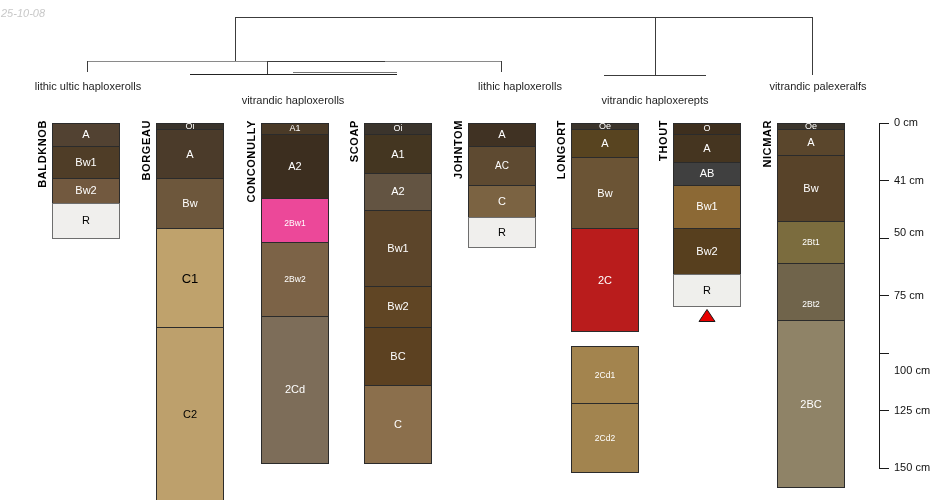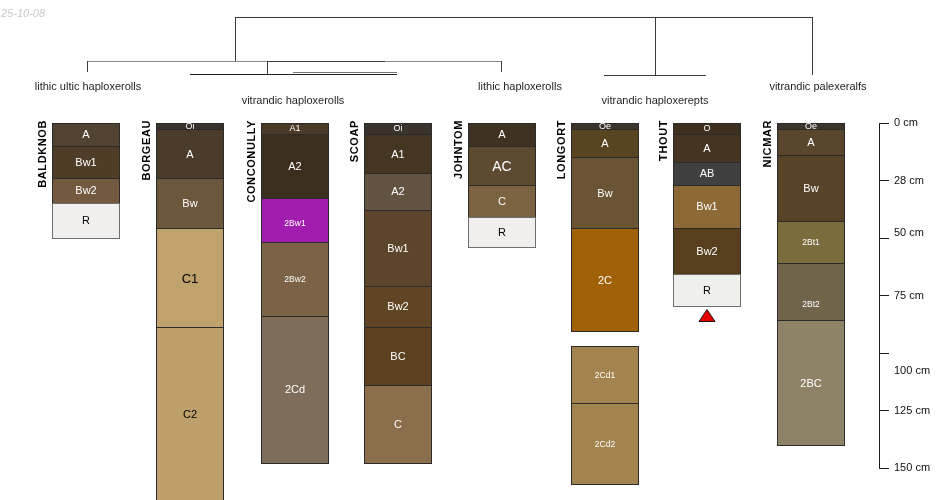--- a/index.html
+++ b/index.html
@@ -95,21 +95,21 @@
       <div class="horizon" style="left: 156px; top: 327.2px; width: 68px; height: 174px; background: rgb(189, 160, 108);">
         <span style="color: rgb(0, 0, 0); font-size: 11px;">C2</span>
       </div>
       <div class="profile-name" style="left: 244px; top: 120px;">CONCONULLY</div>
       <div class="horizon" style="left: 261px; top: 122.5px; width: 68px; height: 12.5px; background: rgb(74, 58, 39);">
         <span style="color: rgb(255, 255, 255); font-size: 9px;">A1</span>
       </div>
       <div class="horizon" style="left: 261px; top: 134px; width: 68px; height: 65.4px; background: rgb(60, 46, 31);">
         <span style="color: rgb(255, 255, 255); font-size: 11px;">A2</span>
       </div>
-      <div class="horizon" style="left: 261px; top: 198.4px; width: 68px; height: 49px; background: #a21caf;">
+      <div class="horizon" style="left: 261px; top: 198.4px; width: 68px; height: 49px; background: #ec4899;">
         <span style="color: rgb(255, 255, 255); font-size: 8.5px;">2Bw1</span>
       </div>
       <div class="horizon" style="left: 261px; top: 242.1px; width: 68px; height: 74.6px; background: rgb(124, 99, 71);">
         <span style="color: rgb(255, 255, 255); font-size: 8.5px;">2Bw2</span>
       </div>
       <div class="horizon" style="left: 261px; top: 315.7px; width: 68px; height: 148.2px; background: rgb(125, 109, 89);">
         <span style="color: rgb(255, 255, 255); font-size: 11px;">2Cd</span>
       </div>
       <div class="profile-name" style="left: 347px; top: 120px;">SCOAP</div>
       <div class="horizon" style="left: 364px; top: 122.5px; width: 68px; height: 12.5px; background: rgb(59, 52, 44);">
@@ -131,45 +131,45 @@
         <span style="color: rgb(255, 255, 255); font-size: 11px;">BC</span>
       </div>
       <div class="horizon" style="left: 364px; top: 384.7px; width: 68px; height: 79.2px; background: rgb(139, 111, 76);">
         <span style="color: rgb(255, 255, 255); font-size: 11px;">C</span>
       </div>
       <div class="profile-name" style="left: 451px; top: 120px;">JOHNTOM</div>
       <div class="horizon" style="left: 468px; top: 122.5px; width: 68px; height: 24px; background: rgb(64, 50, 35);">
         <span style="color: rgb(255, 255, 255); font-size: 11px;">A</span>
       </div>
       <div class="horizon" style="left: 468px; top: 145.5px; width: 68px; height: 40.1px; background: rgb(94, 74, 49);">
-        <span style="color: rgb(255, 255, 255); font-size: 14px;">AC</span>
+        <span style="color: rgb(255, 255, 255); font-size: 10px;">AC</span>
       </div>
       <div class="horizon" style="left: 468px; top: 184.6px; width: 68px; height: 33.2px; background: rgb(123, 99, 66);">
         <span style="color: rgb(255, 255, 255); font-size: 11px;">C</span>
       </div>
       <div class="horizon bedrock" style="left: 468px; top: 216.8px; width: 68px; height: 30.9px; background: rgb(240, 239, 237);">
         <span style="color: rgb(0, 0, 0); font-size: 11px;">R</span>
       </div>
       <div class="profile-name" style="left: 554px; top: 120px;">LONGORT</div>
       <div class="horizon" style="left: 571px; top: 122.5px; width: 68px; height: 7.9px; background: rgb(59, 52, 43);">
         <span style="color: rgb(255, 255, 255); font-size: 9px;">Oe</span>
       </div>
       <div class="horizon" style="left: 571px; top: 129.4px; width: 68px; height: 28.6px; background: rgb(88, 68, 32);">
         <span style="color: rgb(255, 255, 255); font-size: 11px;">A</span>
       </div>
       <div class="horizon" style="left: 571px; top: 157px; width: 68px; height: 72.3px; background: rgb(107, 84, 53);">
         <span style="color: rgb(255, 255, 255); font-size: 11px;">Bw</span>
       </div>
-      <div class="horizon" style="left: 571px; top: 228.3px; width: 68px; height: 104px; background: #a16207;">
+      <div class="horizon" style="left: 571px; top: 228.3px; width: 68px; height: 104px; background: #b91c1c;">
         <span style="color: rgb(255, 255, 255); font-size: 11px;">2C</span>
       </div>
       <div class="horizon" style="left: 571px; top: 345.6px; width: 68px; height: 60px; background: rgb(163, 132, 78);">
         <span style="color: rgb(255, 255, 255); font-size: 8.5px;">2Cd1</span>
       </div>
-      <div class="horizon" style="left: 571px; top: 403.1px; width: 68px; height: 82px; background: rgb(162, 132, 79);">
+      <div class="horizon" style="left: 571px; top: 403.1px; width: 68px; height: 70px; background: rgb(162, 132, 79);">
         <span style="color: rgb(255, 255, 255); font-size: 8.5px;">2Cd2</span>
       </div>
       <div class="profile-name" style="left: 656px; top: 120px;">THOUT</div>
       <div class="horizon" style="left: 673px; top: 122.5px; width: 68px; height: 12.5px; background: rgb(62, 47, 30);">
         <span style="color: rgb(255, 255, 255); font-size: 9px;">O</span>
       </div>
       <div class="horizon" style="left: 673px; top: 134px; width: 68px; height: 28.6px; background: rgb(69, 53, 32);">
         <span style="color: rgb(255, 255, 255); font-size: 11px;">A</span>
       </div>
       <div class="horizon" style="left: 673px; top: 161.6px; width: 68px; height: 24px; background: #404040;">
@@ -193,30 +193,30 @@
       </div>
       <div class="horizon" style="left: 777px; top: 154.7px; width: 68px; height: 67.7px; background: rgb(88, 67, 41);">
         <span style="color: rgb(255, 255, 255); font-size: 11px;">Bw</span>
       </div>
       <div class="horizon" style="left: 777px; top: 221.4px; width: 68px; height: 42.4px; background: rgb(123, 108, 62);">
         <span style="color: rgb(255, 255, 255); font-size: 8.5px;">2Bt1</span>
       </div>
       <div class="horizon" style="left: 777px; top: 262.8px; width: 68px; height: 58.5px; background: rgb(112, 100, 75);">
         <span style="color: rgb(255, 255, 255); font-size: 8.5px; margin-top: 24px;">2Bt2</span>
       </div>
-      <div class="horizon" style="left: 777px; top: 320.3px; width: 68px; height: 126px; background: rgb(143, 131, 103);">
+      <div class="horizon" style="left: 777px; top: 320.3px; width: 68px; height: 168px; background: rgb(143, 131, 103);">
         <span style="color: rgb(255, 255, 255); font-size: 11px;">2BC</span>
       </div>
     </div>
   <div id="axis-layer">
       <div class="depth-axis-line" style="left: 879px; top: 122.5px; height: 345px;"></div>
       <div class="depth-tick" style="left: 879px; top: 122.5px; width: 10px;"></div>
       <div class="depth-tick-label" style="left: 894px; top: 116px;">0 cm</div>
       <div class="depth-tick" style="left: 879px; top: 180px; width: 10px;"></div>
-      <div class="depth-tick-label" style="left: 894px; top: 173.5px;">28 cm</div>
+      <div class="depth-tick-label" style="left: 894px; top: 173.5px;">41 cm</div>
       <div class="depth-tick" style="left: 879px; top: 237.5px; width: 10px;"></div>
       <div class="depth-tick-label" style="left: 894px; top: 226px;">50 cm</div>
       <div class="depth-tick" style="left: 879px; top: 295px; width: 10px;"></div>
       <div class="depth-tick-label" style="left: 894px; top: 288.5px;">75 cm</div>
       <div class="depth-tick" style="left: 879px; top: 352.5px; width: 10px;"></div>
       <div class="depth-tick-label" style="left: 894px; top: 364px;">100 cm</div>
       <div class="depth-tick" style="left: 879px; top: 410px; width: 10px;"></div>
       <div class="depth-tick-label" style="left: 894px; top: 403.5px;">125 cm</div>
       <div class="depth-tick" style="left: 879px; top: 467.5px; width: 10px;"></div>
       <div class="depth-tick-label" style="left: 894px; top: 461px;">150 cm</div>

